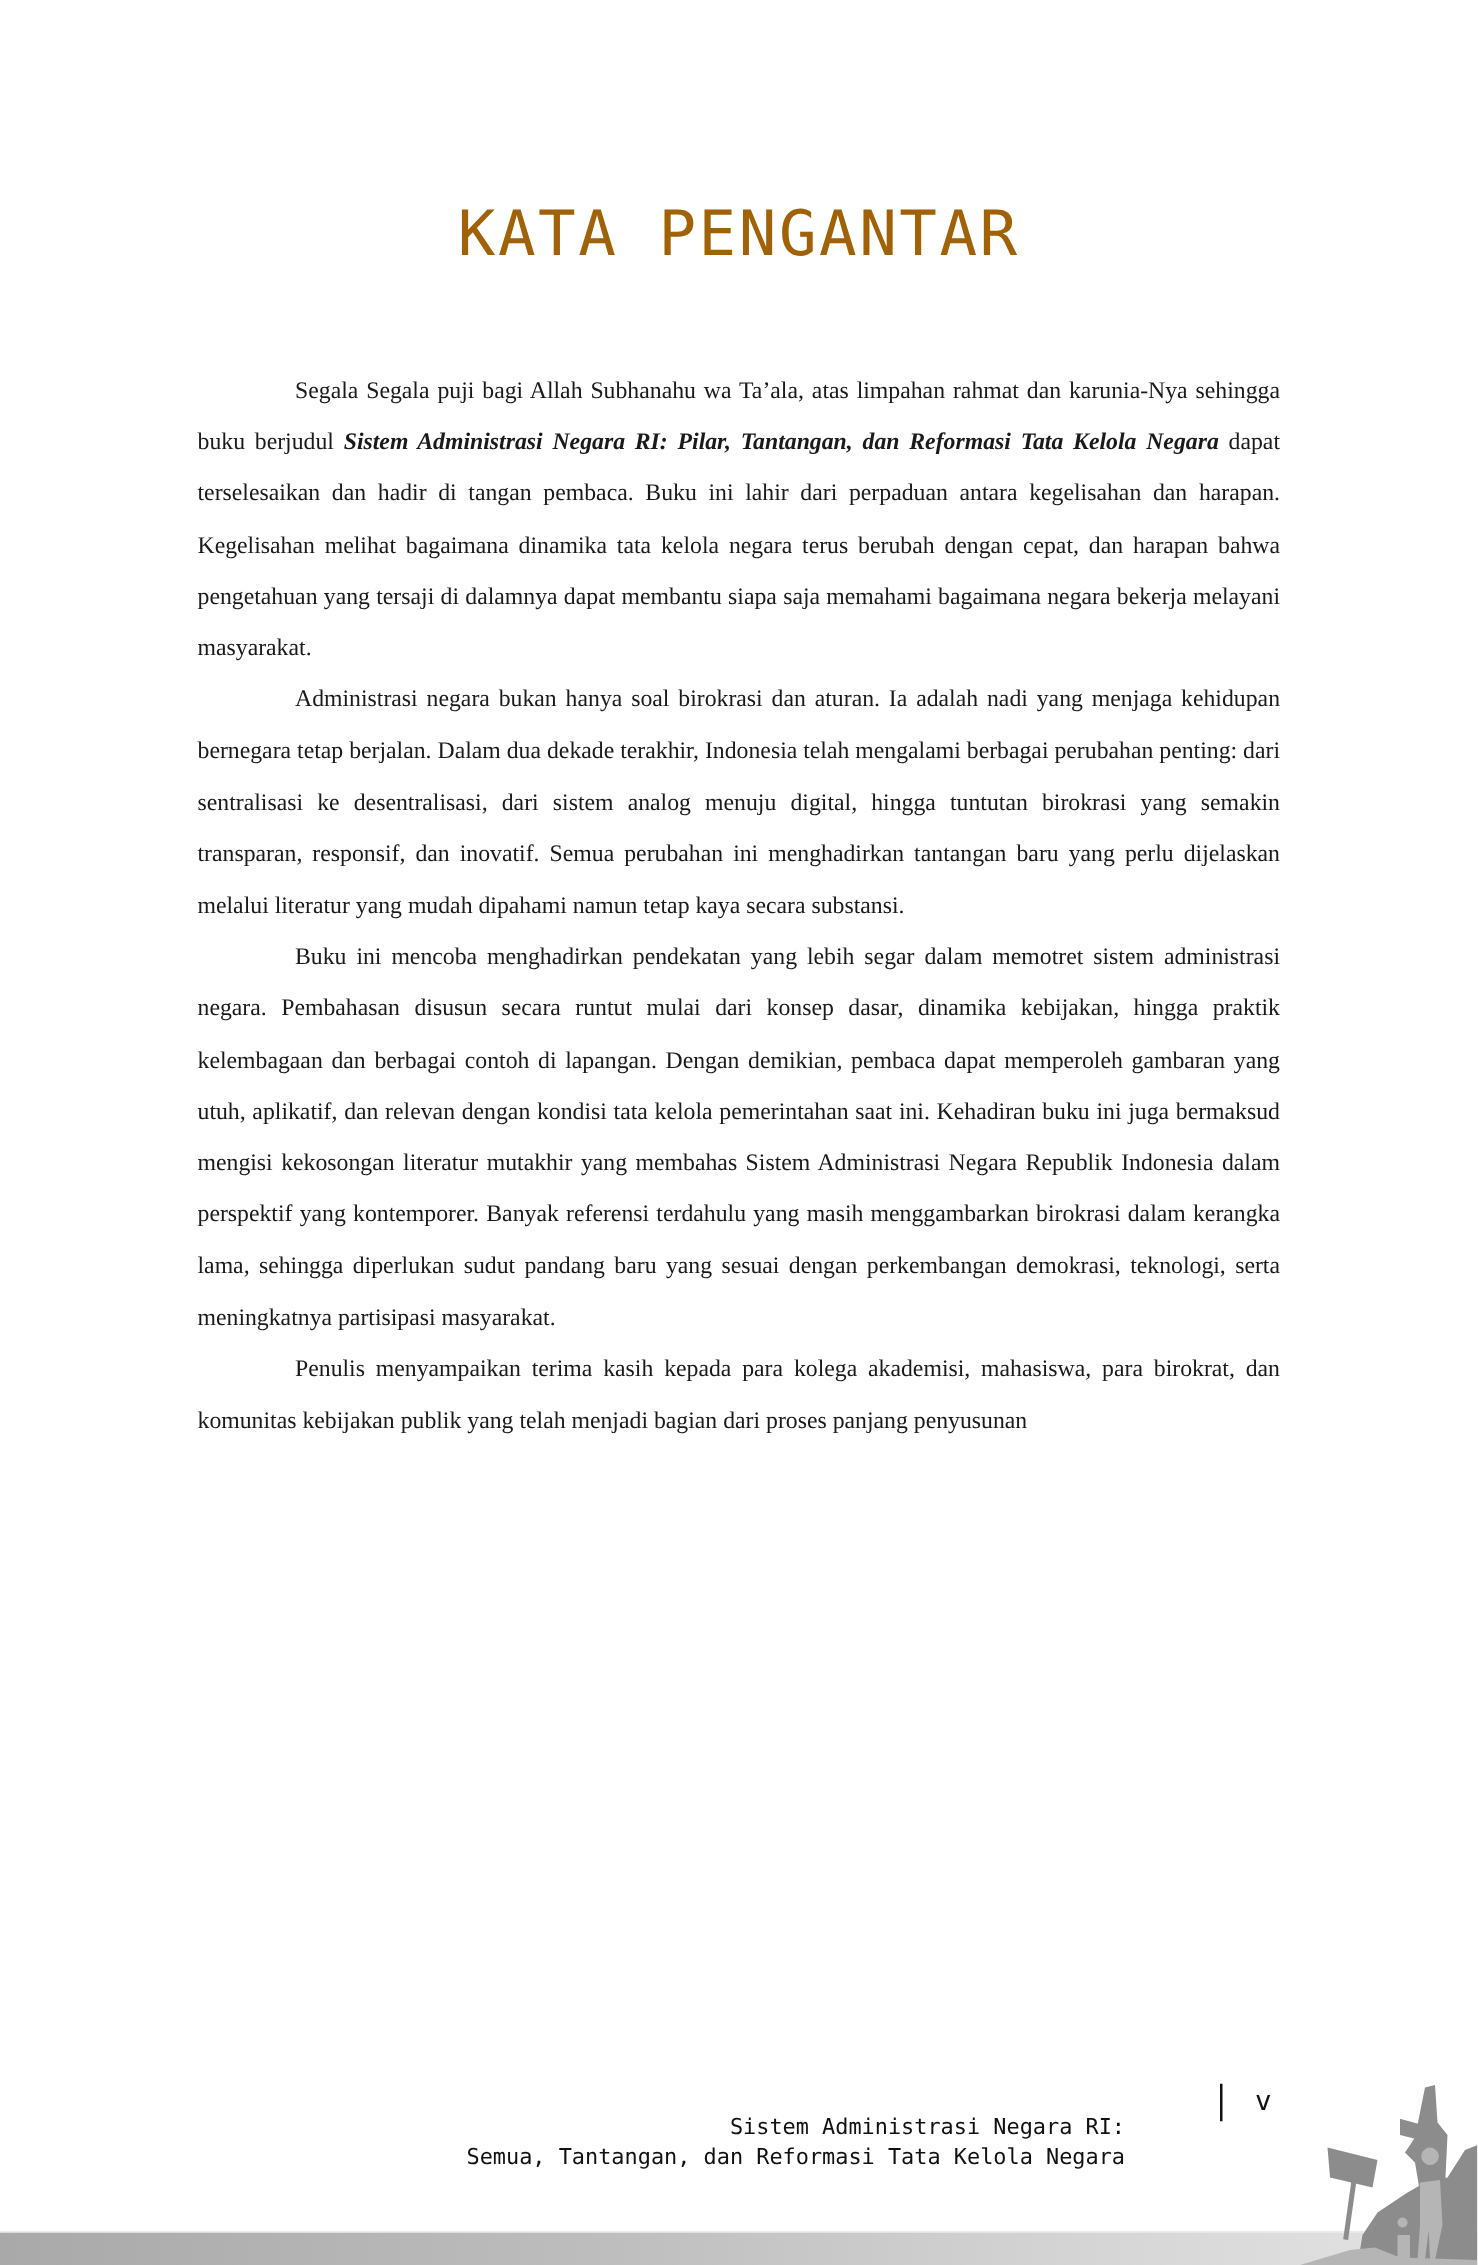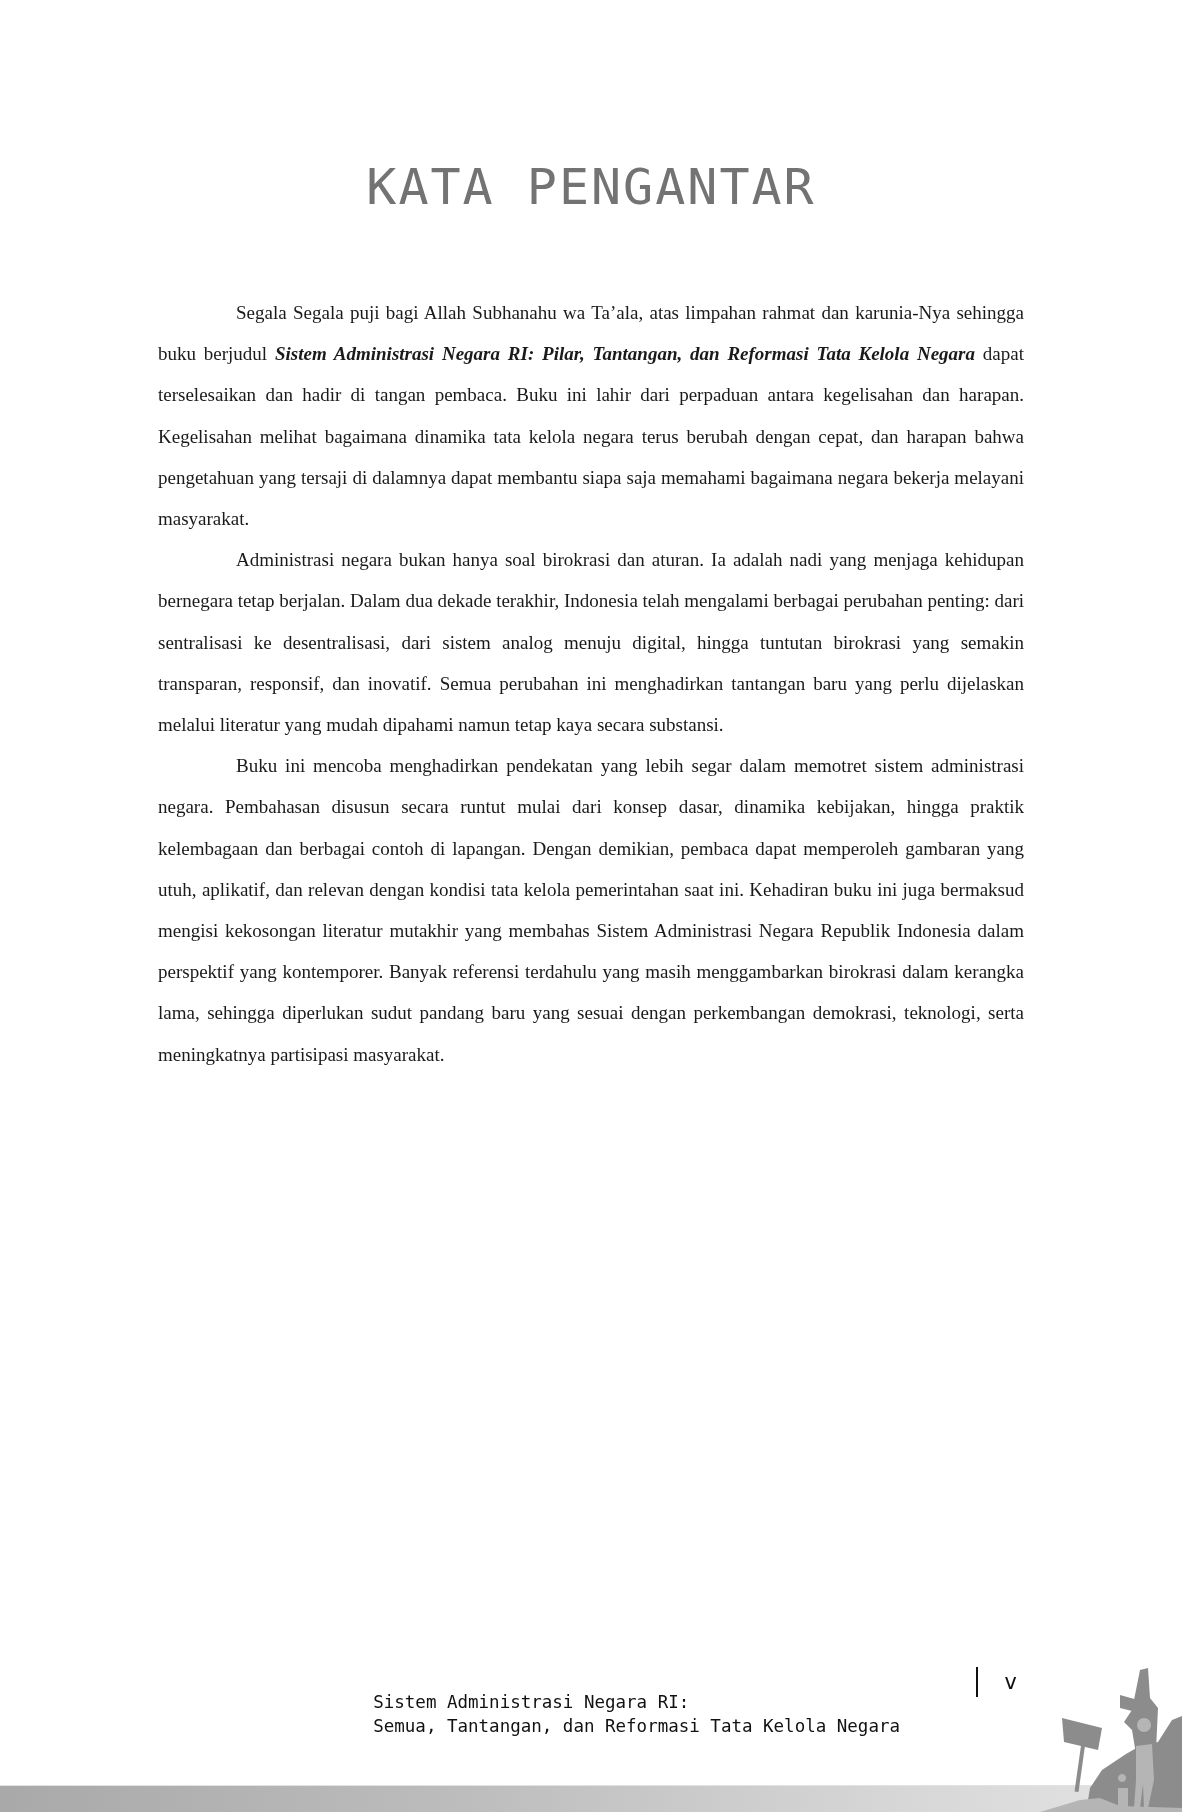--- a/index.html
+++ b/index.html
@@ -1,35 +1,35 @@
 <!DOCTYPE html>
 <html><head>
 <meta charset="utf-8">
 <style>
   html, body { margin: 0; padding: 0; background: #ffffff; }
   body { width: 1182px; height: 1812px; position: relative; overflow: hidden; }
   .page-title {
     position: absolute; left: 0; width: 1182px; top: 158px;
     text-align: center;
     font-family: "DejaVu Sans Mono", monospace;
-    font-size: 50px; font-weight: normal; letter-spacing: 2px; color: #737373;
+    font-size: 50px; font-weight: normal; letter-spacing: 2px; color: #a16207;
     margin: 0;
   }
   .body-text {
     position: absolute; left: 158px; width: 866px; top: 292px;
     font-family: "Liberation Serif", serif;
     font-size: 19px; line-height: 41.2px; color: #1a1a1a;
     text-align: justify;
   }
   .body-text p { margin: 0; text-indent: 78px; }
   .body-text .title-em { font-weight: bold; font-style: italic; }
   .footer-title {
     position: absolute; right: 282px; top: 1690px;
     font-family: "DejaVu Sans Mono", monospace;
-    font-size: 17.5px; line-height: 24px; color: #111111; 
+    font-size: 17.5px; line-height: 24px; color: #111111; text-align: right;
   }
   .footer-sep {
     position: absolute; left: 976px; top: 1667px; width: 2px; height: 30px; background: #111111;
   }
   .page-number {
     position: absolute; left: 1004px; top: 1669px;
     font-family: "DejaVu Sans Mono", monospace;
     font-size: 22px; color: #111111;
   }
   .bottom-bar {
@@ -41,20 +41,21 @@
 </style>
 </head>
 <body>
 
 <h1 class="page-title">KATA PENGANTAR</h1>
 
 <div class="body-text">
   <p><span>Segala Segala puji bagi Allah Subhanahu wa Ta’ala, atas limpahan rahmat dan karunia-Nya sehingga buku berjudul </span><span class="title-em">Sistem Administrasi Negara RI: Pilar, Tantangan, dan Reformasi Tata Kelola Negara</span><span> dapat terselesaikan dan hadir di tangan pembaca. Buku ini lahir dari perpaduan antara kegelisahan dan harapan. Kegelisahan melihat bagaimana dinamika tata kelola negara terus berubah dengan cepat, dan harapan bahwa pengetahuan yang tersaji di dalamnya dapat membantu siapa saja memahami bagaimana negara bekerja melayani masyarakat.</span></p>
   <p>Administrasi negara bukan hanya soal birokrasi dan aturan. Ia adalah nadi yang menjaga kehidupan bernegara tetap berjalan. Dalam dua dekade terakhir, Indonesia telah mengalami berbagai perubahan penting: dari sentralisasi ke desentralisasi, dari sistem analog menuju digital, hingga tuntutan birokrasi yang semakin transparan, responsif, dan inovatif. Semua perubahan ini menghadirkan tantangan baru yang perlu dijelaskan melalui literatur yang mudah dipahami namun tetap kaya secara substansi.</p>
   <p>Buku ini mencoba menghadirkan pendekatan yang lebih segar dalam memotret sistem administrasi negara. Pembahasan disusun secara runtut mulai dari konsep dasar, dinamika kebijakan, hingga praktik kelembagaan dan berbagai contoh di lapangan. Dengan demikian, pembaca dapat memperoleh gambaran yang utuh, aplikatif, dan relevan dengan kondisi tata kelola pemerintahan saat ini. Kehadiran buku ini juga bermaksud mengisi kekosongan literatur mutakhir yang membahas Sistem Administrasi Negara Republik Indonesia dalam perspektif yang kontemporer. Banyak referensi terdahulu yang masih menggambarkan birokrasi dalam kerangka lama, sehingga diperlukan sudut pandang baru yang sesuai dengan perkembangan demokrasi, teknologi, serta meningkatnya partisipasi masyarakat.</p>
+  <p>Penulis menyampaikan terima kasih kepada para kolega akademisi, mahasiswa, para birokrat, dan komunitas kebijakan publik yang telah menjadi bagian dari proses panjang penyusunan</p>
 </div>
 
 <div class="footer-title">
   <div>Sistem Administrasi Negara RI:</div>
   <div>Semua, Tantangan, dan Reformasi Tata Kelola Negara</div>
 </div>
 <div class="footer-sep"></div>
 <div class="page-number">v</div>
 
 <div class="bottom-bar"></div>

